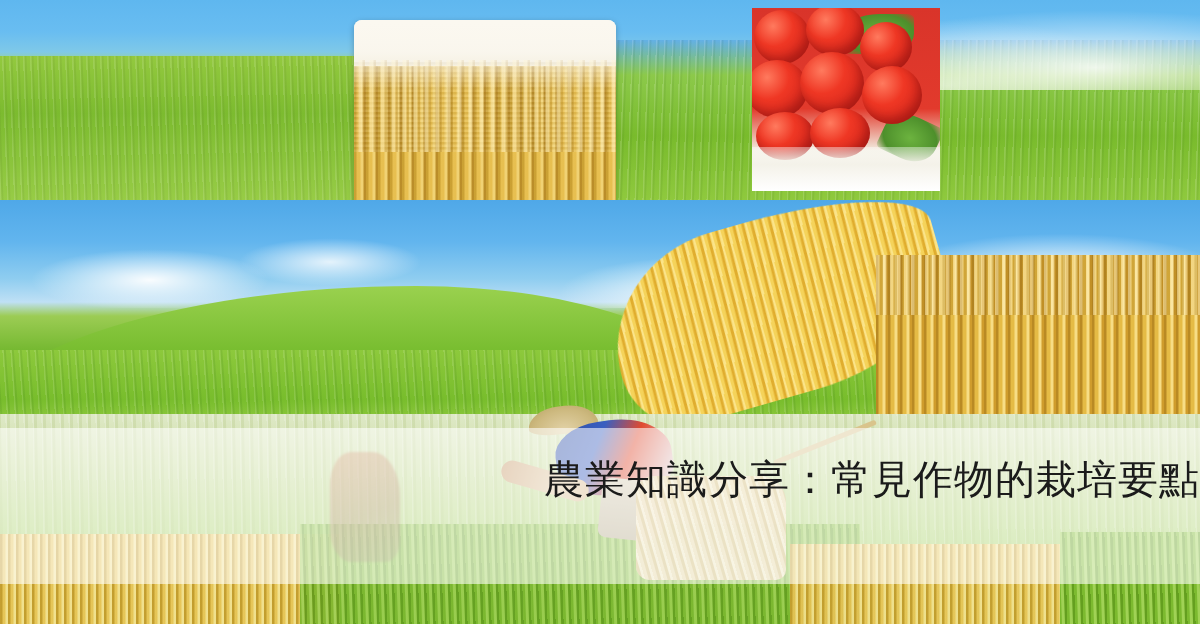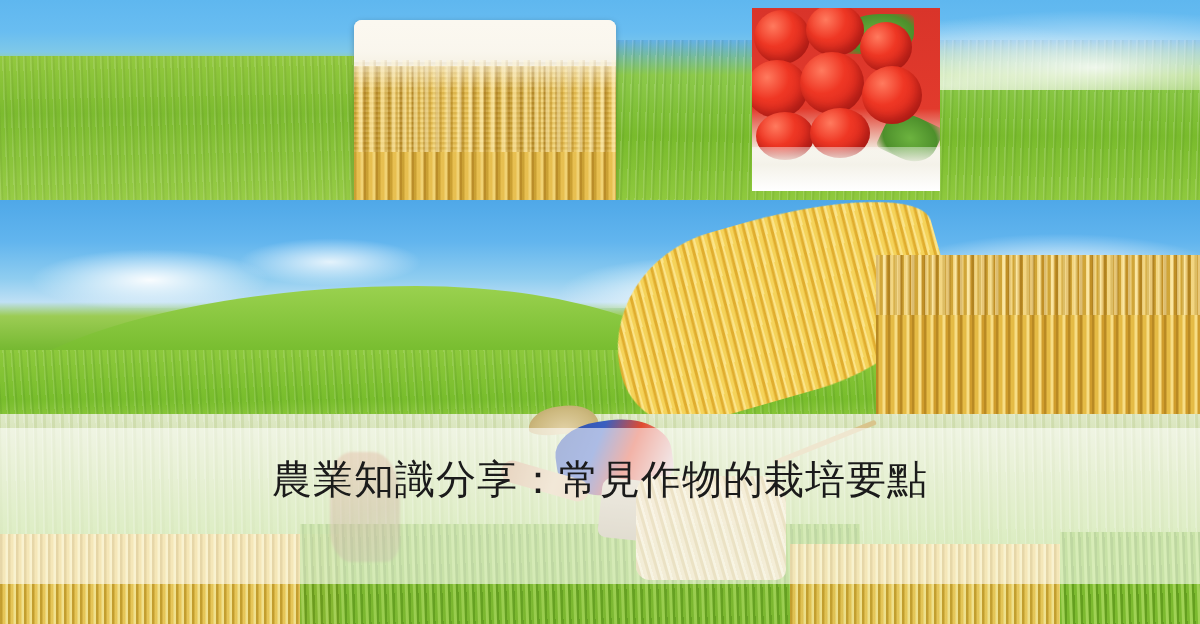--- a/index.html
+++ b/index.html
@@ -274,21 +274,21 @@
     filter: blur(1px);
   }
 
   
   .title-strip {
     left: 0; top: 428px; width: 1200px; height: 156px;
     background: rgba(255,255,255,0.58);
   }
   .title-text {
     left: 0; top: 448px; width: 1200px;
-    text-align: center;
+    text-align: right;
     font-size: 40px;
     line-height: 62px;
     letter-spacing: 1px;
     color: #1b1b1b;
     font-weight: 400;
     font-family: "DejaVu Sans", "Liberation Sans", sans-serif;
     white-space: nowrap;
   }
 </style>
 </head>

